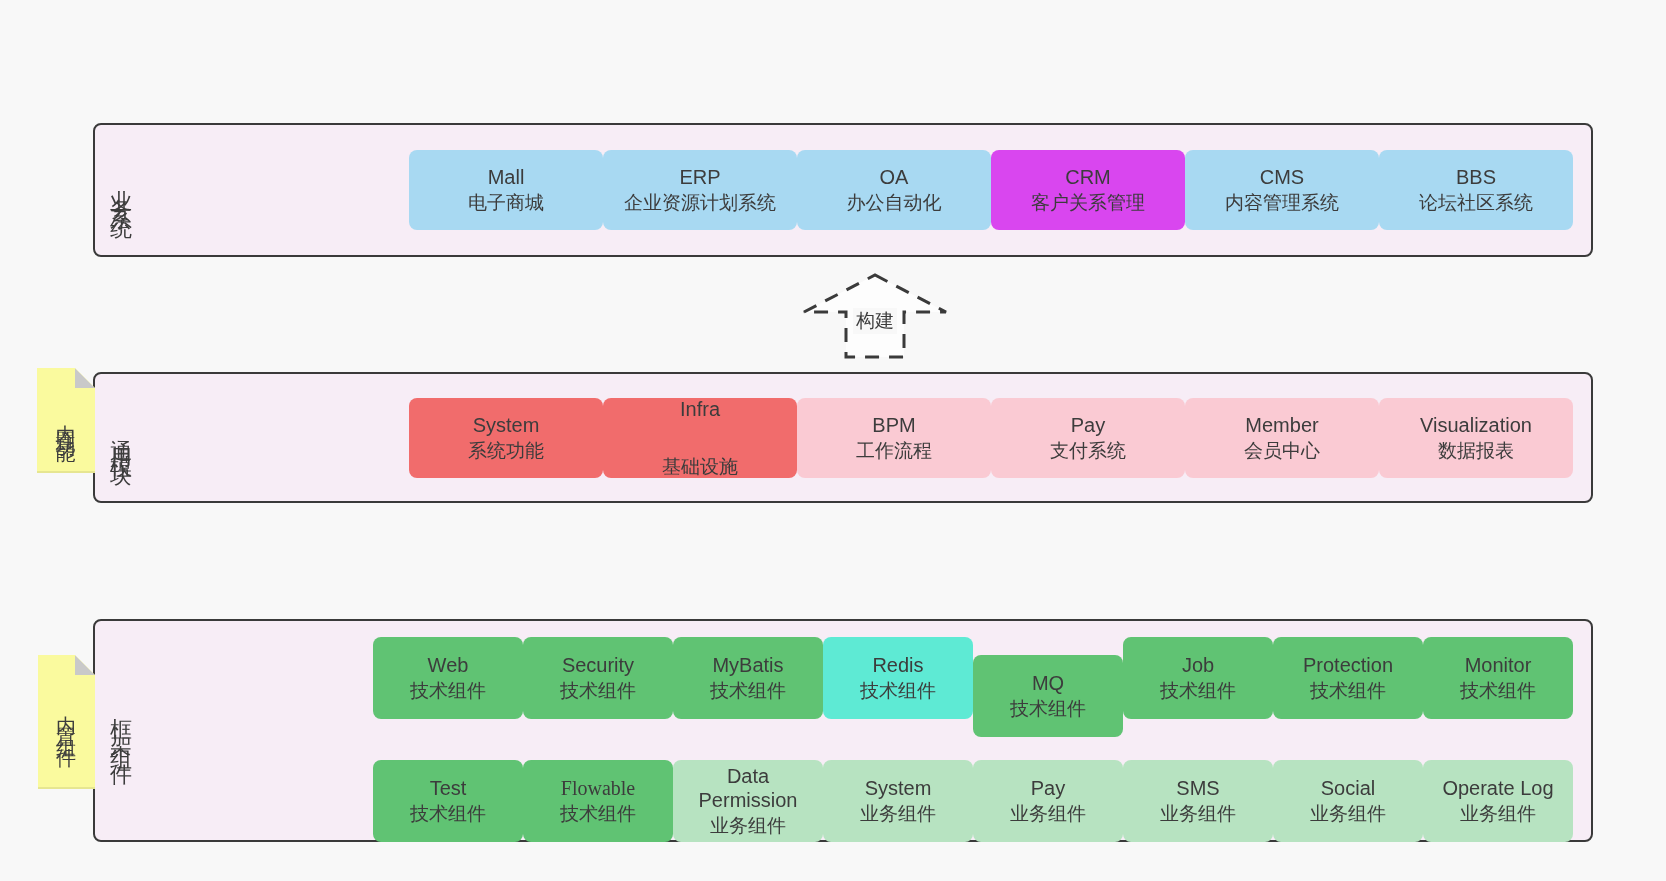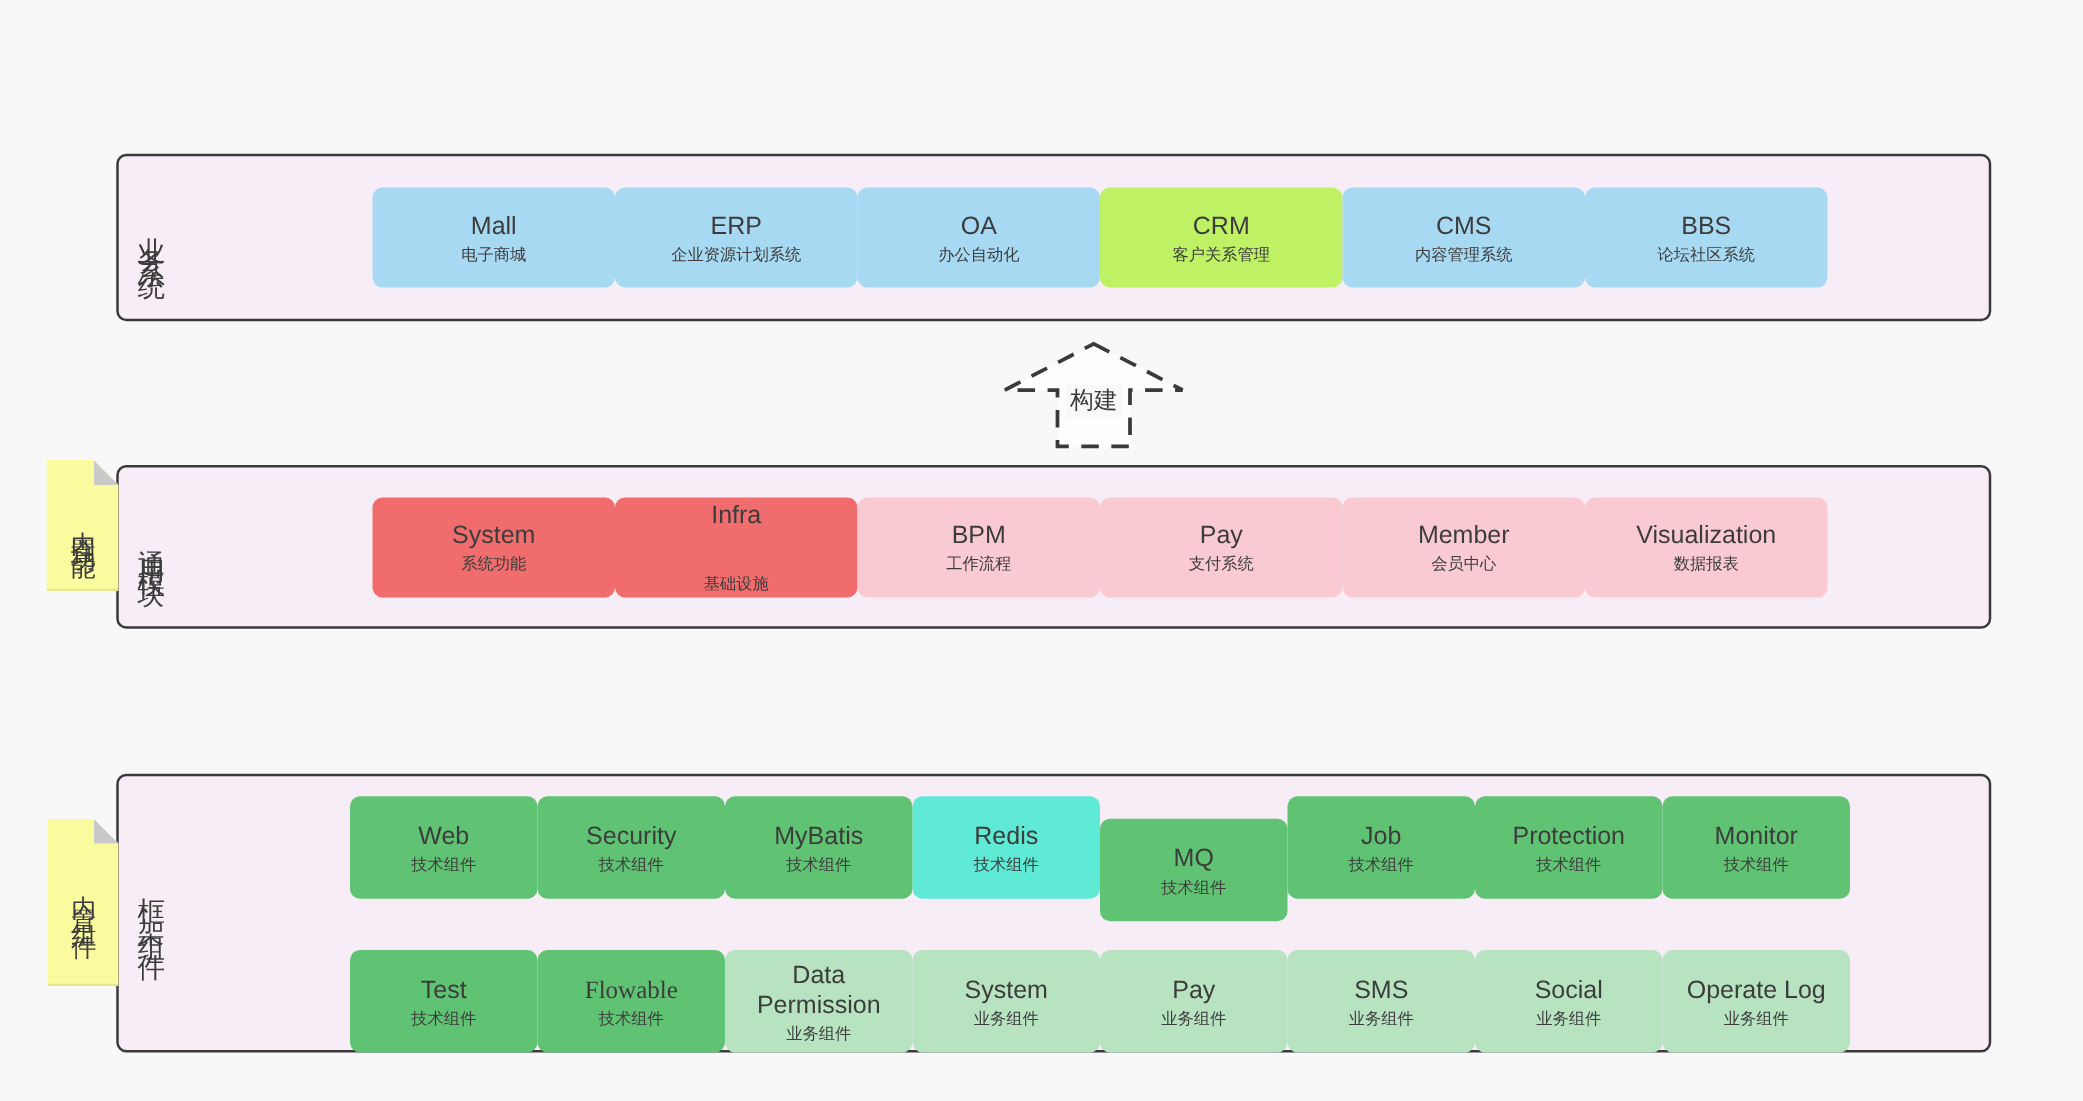--- a/index.html
+++ b/index.html
@@ -34,32 +34,32 @@
     writing-mode:vertical-rl;text-orientation:upright;
     font-size:22px;line-height:1;color:var(--text);
   }
   .band-1 .v{letter-spacing:9px;}
   .band-2 .v{letter-spacing:8px;}
   .band-3 .v{letter-spacing:15px;}
   .band-rows{
     flex:1;display:flex;flex-direction:column;justify-content:center;
     gap:23px;padding-right:18px;
   }
-  .box-row{display:flex;justify-content:center;align-items:center;padding-left:40px;}
+  .box-row{display:flex;justify-content:flex-end;align-items:center;padding-left:40px;}
   
   .box{
     box-sizing:border-box;border-radius:8px;
     display:flex;flex-direction:column;align-items:center;justify-content:center;
     text-align:center;color:var(--text);
     padding:4px 6px;
   }
   .band-1 .box,.band-2 .box{width:194px;height:80px;}
   .band-3 .box{width:150px;height:82px;}
   .box .en{font-size:20px;line-height:1.2;}
-  .box .zh{font-size:13px;line-height:1.2;margin-top:3px;}
+  .box .zh{font-size:19px;line-height:1.2;margin-top:3px;}
   
   .sticky{
     position:absolute;z-index:3;
     background:var(--sticky);
     display:flex;align-items:center;justify-content:center;
     clip-path:polygon(0 0, calc(100% - 20px) 0, 100% 20px, 100% 100%, 0 100%);
     box-shadow:inset 0 -2px 0 rgba(0,0,0,0.08);
   }
   .sticky .v{
     writing-mode:vertical-rl;text-orientation:upright;
@@ -107,21 +107,21 @@
             <div class="zh">电子商城</div>
           </div>
           <div class="box" style="background: rgb(168, 217, 242);">
             <div class="en">ERP</div>
             <div class="zh">企业资源计划系统</div>
           </div>
           <div class="box" style="background: rgb(168, 217, 242);">
             <div class="en">OA</div>
             <div class="zh">办公自动化</div>
           </div>
-          <div class="box" style="background: #bef264;">
+          <div class="box" style="background: #d946ef;">
             <div class="en">CRM</div>
             <div class="zh">客户关系管理</div>
           </div>
           <div class="box" style="background: rgb(168, 217, 242);">
             <div class="en">CMS</div>
             <div class="zh">内容管理系统</div>
           </div>
           <div class="box" style="background: rgb(168, 217, 242);">
             <div class="en">BBS</div>
             <div class="zh">论坛社区系统</div>

